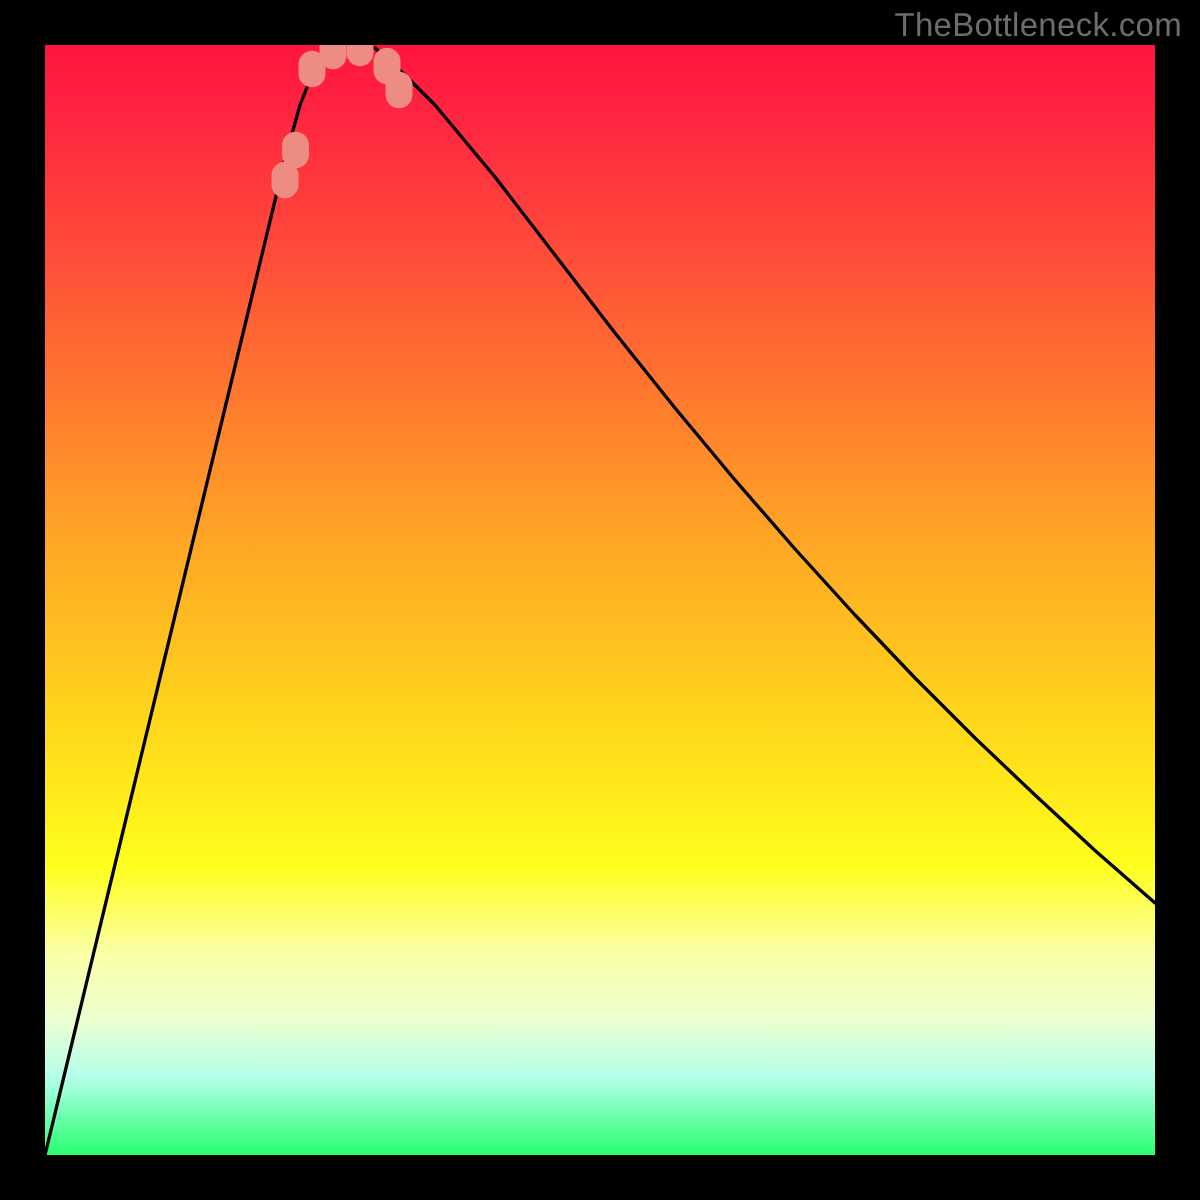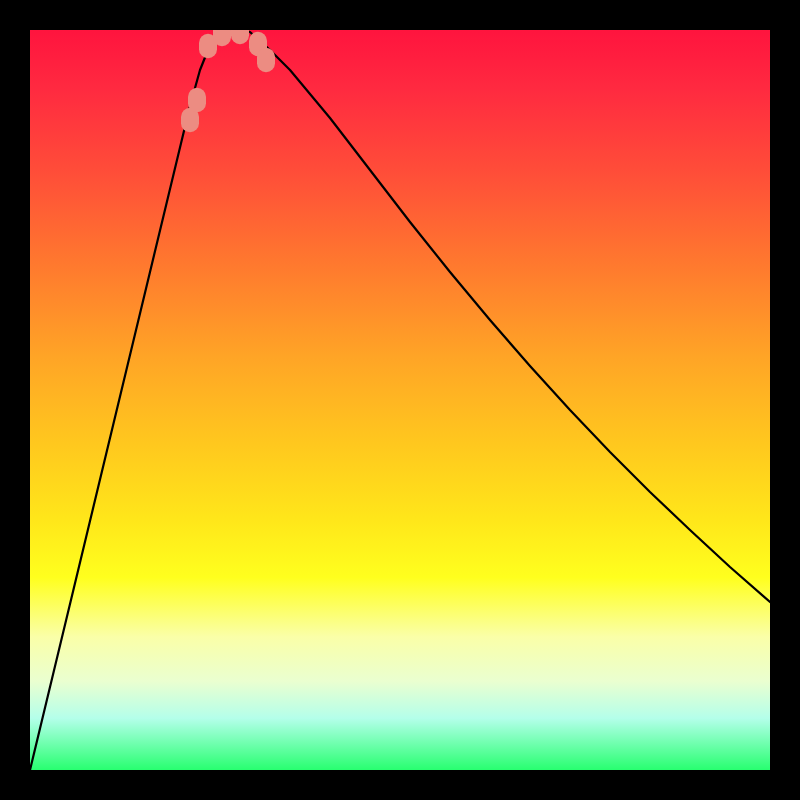--- a/index.html
+++ b/index.html
@@ -54,20 +54,21 @@
     color: #6d6d6d;
     font-size: 22px;
     letter-spacing: 0.2px;
     font-weight: 400;
   }
 </style>
 </head>
 <body>
 
 <div class="frame">
+  <div class="watermark">TheBottleneck.com</div>
   <div class="plot">
     <svg class="curve" viewBox="0 0 740 740">
       <g id="curve-layer">
           <path d="M 0 740 L 20 657 L 40 574 L 60 491 L 80 408 L 100 325 L 120 242 L 140 159 L 160 76 L 170 40 L 180 15 L 190 2 L 200 0 L 210 0 L 220 2 L 240 20 L 260 40 L 300 88 L 340 140 L 380 192 L 420 242 L 460 290 L 500 336 L 540 380 L 580 422 L 620 462 L 660 500 L 700 537 L 740 572" fill="none" stroke="#000000" stroke-width="2.2" stroke-linecap="round" stroke-linejoin="round"></path>
         </g>
       <g id="marker-layer">
           <rect x="151" y="77.85" width="18" height="24.3" rx="9" ry="9" fill="#ec8c82"></rect>
           <rect x="158" y="57.85" width="18" height="24.3" rx="9" ry="9" fill="#ec8c82"></rect>
           <rect x="169" y="3.8499999999999996" width="18" height="24.3" rx="9" ry="9" fill="#ec8c82"></rect>
           <rect x="183" y="-8.15" width="18" height="24.3" rx="9" ry="9" fill="#ec8c82"></rect>

